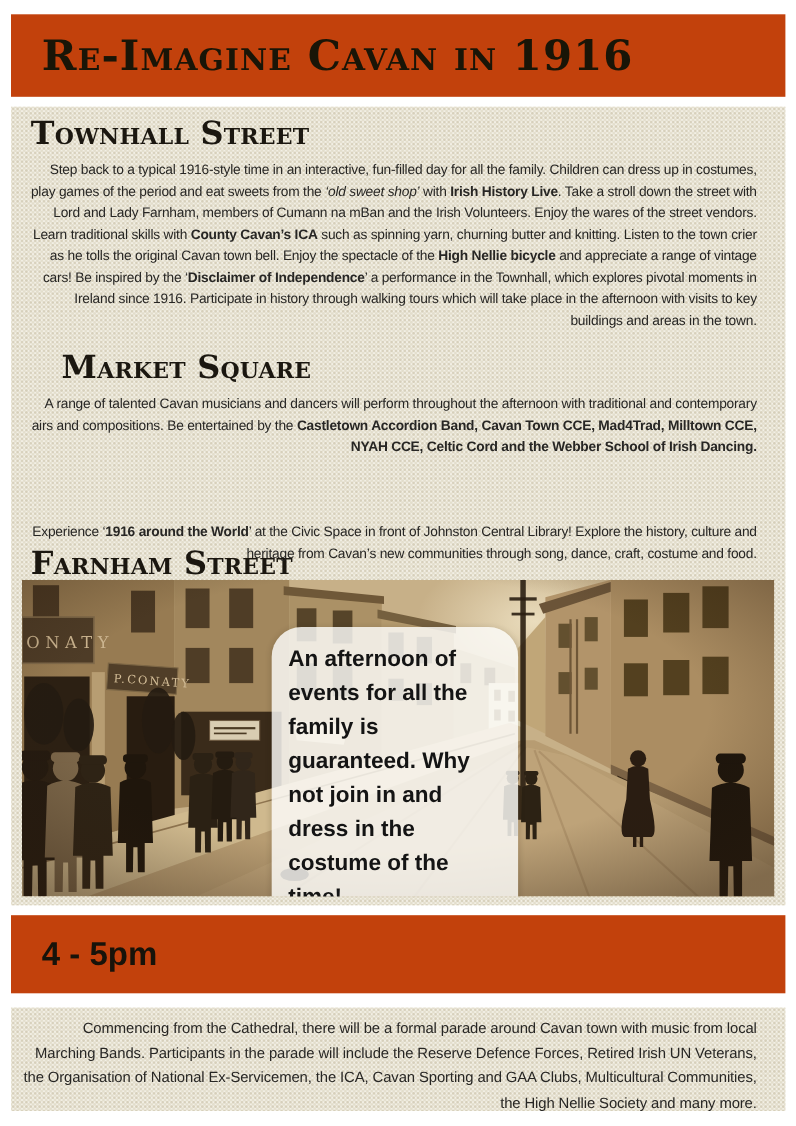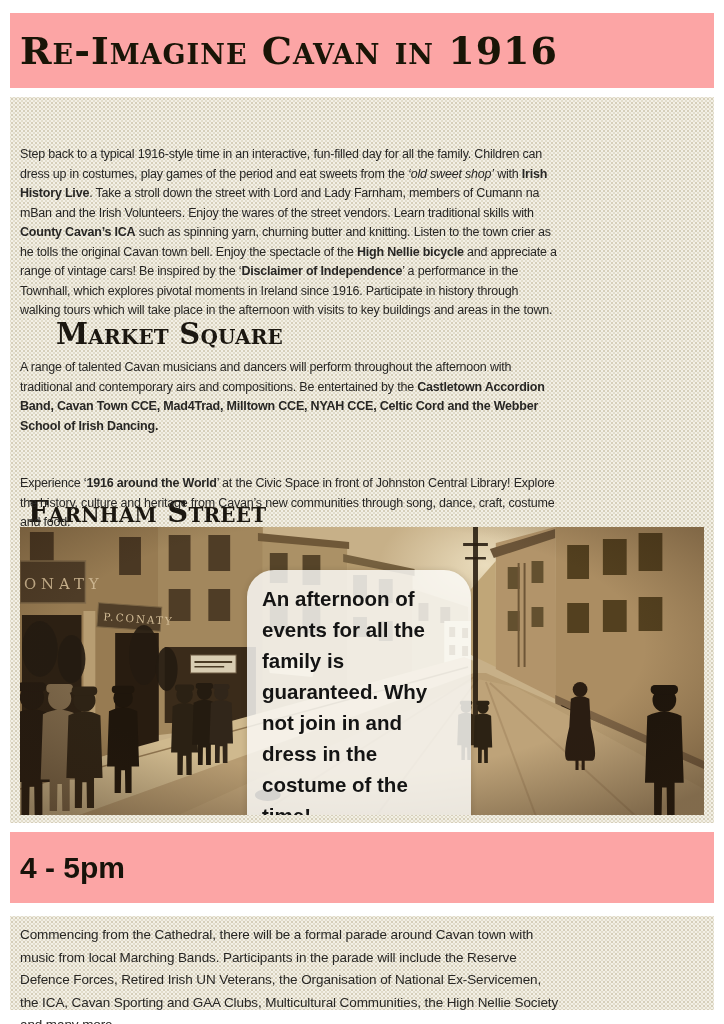--- a/index.html
+++ b/index.html
@@ -1,40 +1,40 @@
 <!DOCTYPE html>
 <html><head>
 <meta charset="utf-8">
 <style>
   html,body{margin:0;padding:0;background:#ffffff;}
   .page{position:relative;width:724px;height:1024px;background:#ffffff;overflow:hidden;
         font-family:"Liberation Sans",sans-serif;}
-  .banner{position:absolute;left:10px;width:704px;background:#fca5a5;display:flex;
-          align-items:center;justify-content:space-between;padding:0 10px;box-sizing:border-box;}
+  .banner{position:absolute;left:10px;width:704px;background:#c2410c;display:flex;
+          align-items:center;justify-content:space-between;padding:0 28px;box-sizing:border-box;}
   .banner-top{top:13px;height:75px;}
   .banner-parade{top:832px;height:71px;}
   .banner h1{margin:0;font-family:"DejaVu Serif",serif;font-weight:700;
              font-variant:small-caps;font-size:38px;letter-spacing:1px;color:#191507;
              white-space:nowrap;}
   .banner-parade h1{font-size:37px;}
   .banner .time{font-family:"Liberation Sans",sans-serif;font-weight:700;font-size:30px;
                 color:#17130a;white-space:nowrap;}
   .panel{position:absolute;left:10px;width:704px;box-sizing:border-box;
          background-color:#f3f0e6;
          background-image:radial-gradient(circle, #d6cfba 1px, rgba(0,0,0,0) 1.35px),
                           radial-gradient(circle, #e2ddcb 1px, rgba(0,0,0,0) 1.35px);
          background-size:4px 4px,4px 4px;background-position:0 0,2px 2px;}
   .panel-main{top:97px;height:726px;}
   .panel-parade{top:916px;height:94px;}
   .sec-h{position:absolute;left:18px;margin:0;font-family:"DejaVu Serif",serif;
          font-weight:700;font-variant:small-caps;font-size:29px;line-height:36px;
          letter-spacing:0.2px;color:#1b1710;white-space:nowrap;}
   .sec-h0{top:6px;} .sec-h1{top:219px;margin-left:28px;} .sec-h2{top:350px;margin-top:47px;}
-  .body{position:absolute;left:10px;width:540px;margin:0;font-size:12.5px;
-        line-height:19.5px;letter-spacing:-0.2px;color:#272624;}
+  .body{position:absolute;left:10px;width:668px;margin:0;font-size:12.5px;
+        line-height:19.5px;letter-spacing:-0.2px;color:#272624;text-align:right;}
   .p0{top:48px;} .p1{top:261px;} .p2{top:377px;}
   .body .b{font-weight:700;} .body .i{font-style:italic;}
   .panel-parade .body{position:absolute;top:8px;font-size:13.5px;line-height:22.5px;
         letter-spacing:-0.1px;}
   .photo{position:absolute;left:10px;top:430px;width:684px;height:288px;overflow:hidden;}
   .photo svg{display:block;width:100%;height:100%;}
   .bubble{position:absolute;left:227px;top:43px;width:224px;min-height:166px;
           box-sizing:border-box;padding:13px 15px;border-radius:27px;
           background:rgba(253,253,250,0.82);box-shadow:0 1px 6px rgba(40,30,15,0.18);
           font-weight:700;font-size:20.5px;line-height:31px;color:#141414;}
@@ -42,20 +42,21 @@
 </head>
 <body>
 
 <div class="page">
 
   <header class="banner banner-top">
     <h1>Re-Imagine Cavan in 1916</h1>
   </header>
 
   <section class="panel panel-main">
+    <h2 class="sec-h sec-h0">Townhall Street</h2>
     <p class="body p0"><span>Step back to a typical 1916-style time in an interactive, fun-filled day for all the family. Children can dress up in costumes, play games of the period and eat sweets from the </span><span class="i">‘old sweet shop’</span><span> with </span><span class="b">Irish History Live</span><span>. Take a stroll down the street with Lord and Lady Farnham, members of Cumann na mBan and the Irish Volunteers. Enjoy the wares of the street vendors. Learn traditional skills with </span><span class="b">County Cavan’s ICA</span><span> such as spinning yarn, churning butter and knitting. Listen to the town crier as he tolls the original Cavan town bell. Enjoy the spectacle of the </span><span class="b">High Nellie bicycle</span><span> and appreciate a range of vintage cars! Be inspired by the ‘</span><span class="b">Disclaimer of Independence</span><span>’ a performance in the Townhall, which explores pivotal moments in Ireland since 1916. Participate in history through walking tours which will take place in the afternoon with visits to key buildings and areas in the town.</span></p>
 
     <h2 class="sec-h sec-h1">Market Square</h2>
     <p class="body p1"><span>A range of talented Cavan musicians and dancers will perform throughout the afternoon with traditional and contemporary airs and compositions. Be entertained by the </span><span class="b">Castletown Accordion Band, Cavan Town CCE, Mad4Trad, Milltown CCE, NYAH CCE, Celtic Cord and the Webber School of Irish Dancing.</span></p>
 
     <h2 class="sec-h sec-h2">Farnham Street</h2>
     <p class="body p2"><span>Experience ‘</span><span class="b">1916 around the World</span><span>’ at the Civic Space in front of Johnston Central Library! Explore the history, culture and heritage from Cavan’s new communities through song, dance, craft, costume and food.</span></p>
 
     <figure class="photo" style="margin:0">
       <svg viewBox="0 0 690 288" preserveAspectRatio="none">

